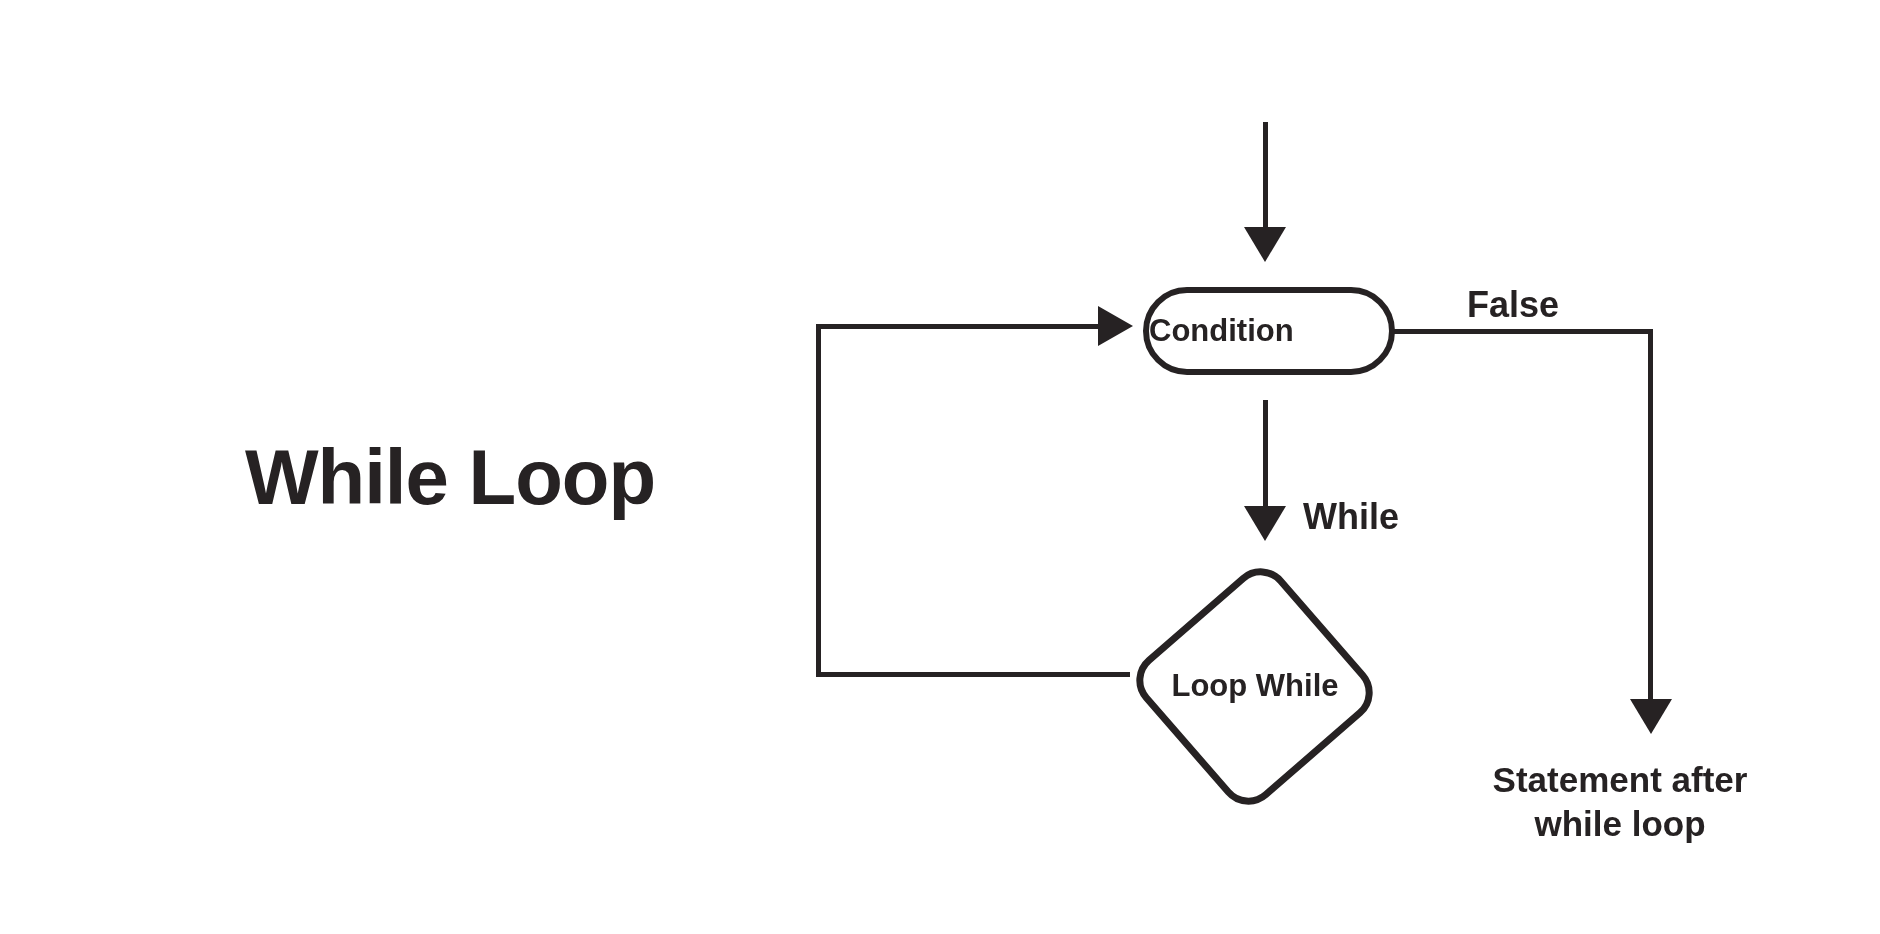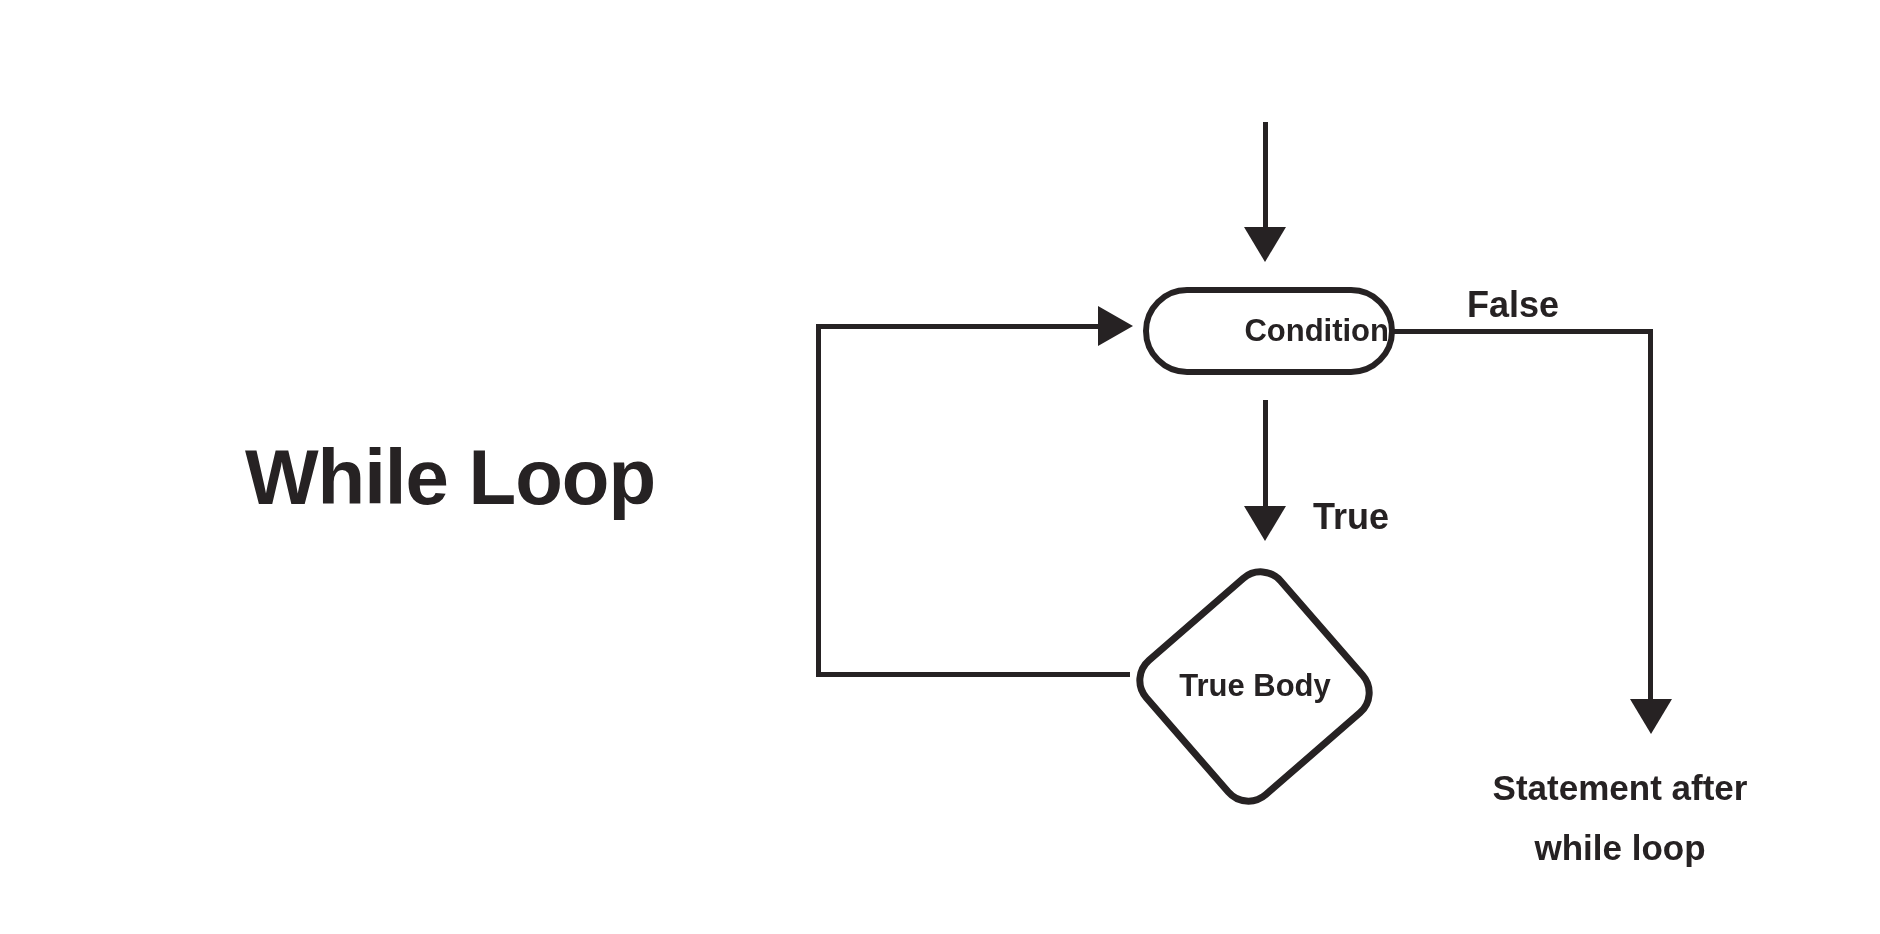--- a/index.html
+++ b/index.html
@@ -63,21 +63,21 @@
     left: 1143px;
     top: 287px;
     width: 252px;
     height: 88px;
     box-sizing: border-box;
     border: 6px solid var(--ink, #262223);
     border-radius: 44px;
     background: #ffffff;
     display: flex;
     align-items: center;
-    justify-content: flex-end;
+    justify-content: flex-start;
     z-index: 2;
   }
   .pill-label {
     font-size: 31px;
     font-weight: bold;
     white-space: nowrap;
   }
   .diamond {
     left: 1162px;
     top: 594px;
@@ -110,21 +110,21 @@
     z-index: 3;
   }
   .label-false { left: 1443px; top: 284px; width: 140px; }
   .label-true  { left: 1301px; top: 496px; width: 100px; }
   .label-statement {
     left: 1480px;
     top: 758px;
     width: 280px;
     font-size: 35px;
     font-weight: bold;
-    line-height: 60px;
+    line-height: 44px;
     text-align: center;
     white-space: pre-line;
     z-index: 3;
   }
 </style>
 </head>
 <body style="background: rgb(255, 255, 255);">
 
 <div class="canvas">
 
@@ -133,30 +133,30 @@
   <div class="abs line line-v" style="left:1263px; top:122px; height:107px;"></div>
   <div class="abs arrow-down" style="left:1244px; top:227px;"></div>
 
   <div class="abs line line-h" style="left:1393px; top:329px; width:260px;"></div>
   <div class="abs line line-v" style="left:1648px; top:329px; height:371px;"></div>
   <div class="abs arrow-down" style="left:1630px; top:699px;"></div>
   <div class="abs edge-label label-false">False</div>
 
   <div class="abs line line-v" style="left:1263px; top:400px; height:108px;"></div>
   <div class="abs arrow-down" style="left:1244px; top:506px;"></div>
-  <div class="abs edge-label label-true">True</div>
+  <div class="abs edge-label label-true">While</div>
 
   <div class="abs line line-h" style="left:816px; top:672px; width:314px;"></div>
   <div class="abs line line-v" style="left:816px; top:324px; height:353px;"></div>
   <div class="abs line line-h" style="left:816px; top:324px; width:284px;"></div>
   <div class="abs arrow-right" style="left:1098px; top:306px;"></div>
 
   <div class="abs pill">
     <span class="pill-label">Condition</span>
   </div>
 
   <div class="abs diamond"></div>
-  <div class="abs diamond-label">True Body</div>
+  <div class="abs diamond-label">Loop While</div>
 
   <div class="abs label-statement">Statement after
 while loop</div>
 
 </div>
 
 </body></html>

